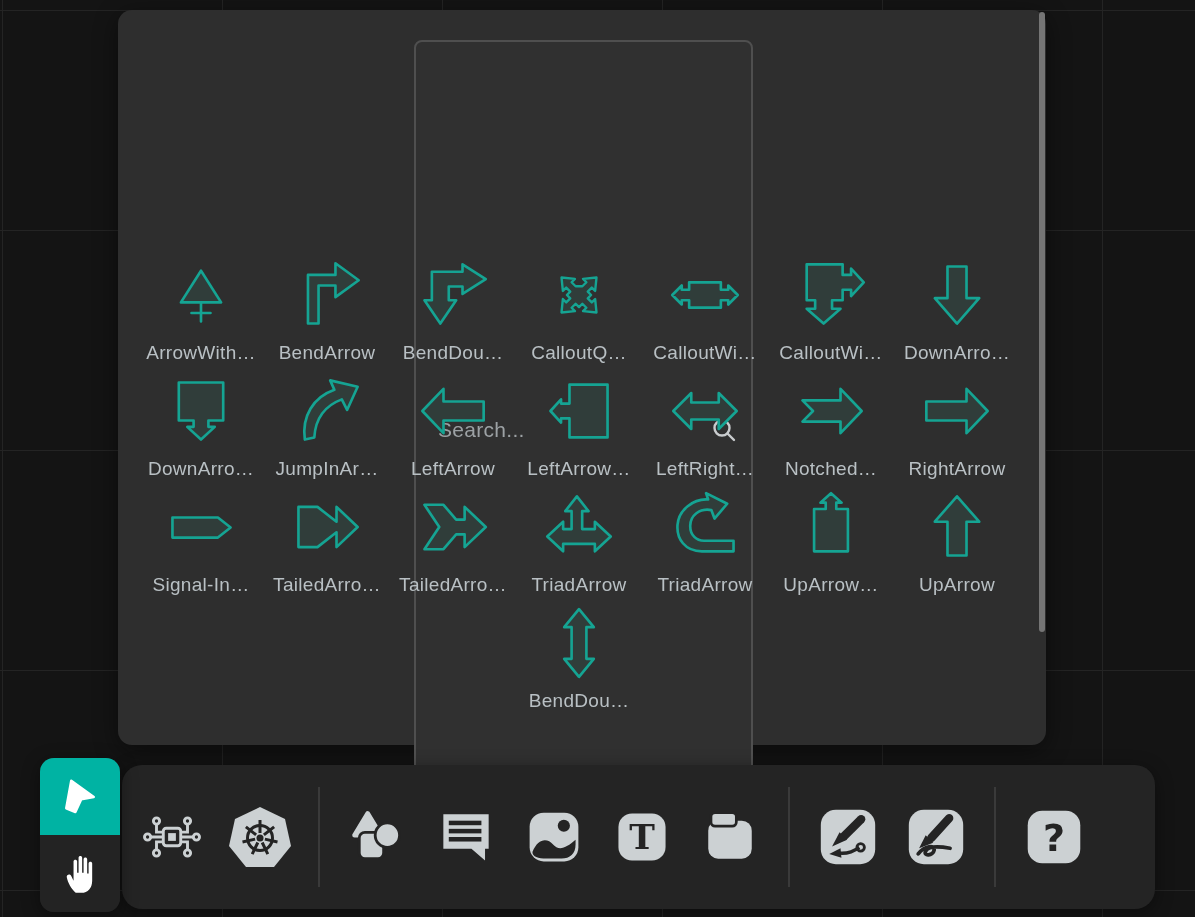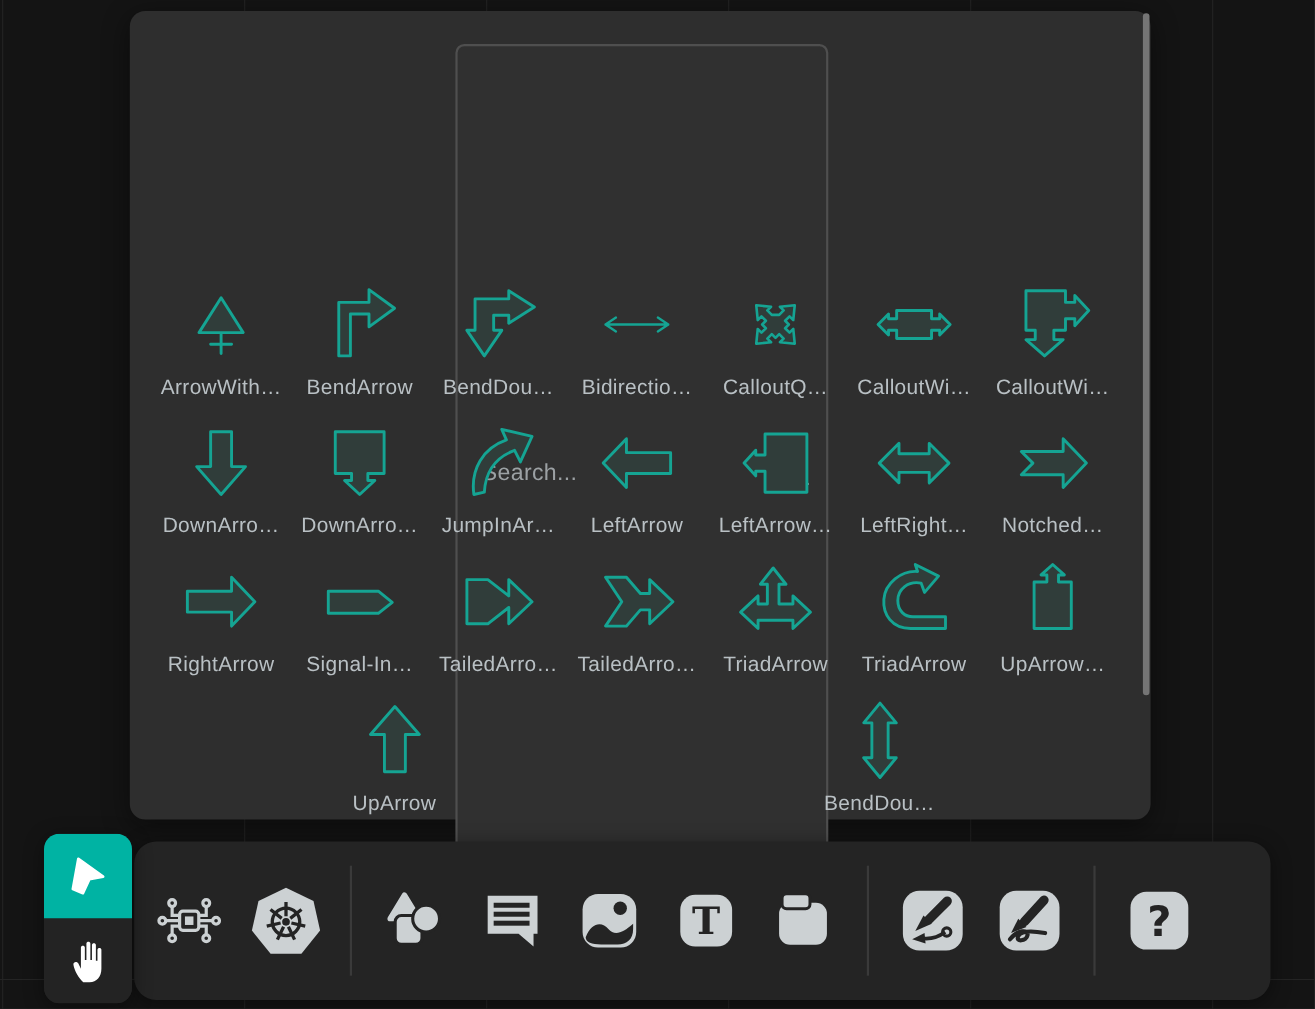--- a/index.html
+++ b/index.html
@@ -33,21 +33,21 @@
   .upload-btn{margin-left:22px;width:30px;height:32px;}
   .cat-header{
     position:absolute;left:0;top:118px;width:100%;height:65px;background:#00b3a3;
     display:flex;align-items:center;padding-left:32px;box-sizing:border-box;cursor:pointer;
   }
   .cat-header .chev{display:flex;align-items:center;margin-right:14px;}
   .cat-title{color:#ffffff;font-size:20px;letter-spacing:.4px;}
   .grid{
     position:absolute;left:20px;right:26px;top:183px;bottom:4px;
     display:flex;flex-wrap:wrap;justify-content:space-around;align-content:flex-start;
-    padding-top:56px;row-gap:10px;overflow:hidden;
+    padding-top:56px;overflow:hidden;
   }
   .cell{width:120px;height:116px;display:flex;flex-direction:column;align-items:center;justify-content:flex-end;cursor:pointer;}
   .cell .glyph{flex:1;display:flex;align-items:center;justify-content:center;}
   .cell .lbl{font-size:19px;color:#b9c0c4;letter-spacing:.3px;white-space:nowrap;line-height:24px;}
   .scroll-thumb{
     position:absolute;right:1px;top:2px;width:6px;height:620px;border-radius:3px;background:#757575;
   }
   
   .toolbar{
     position:absolute;left:122px;top:765px;width:1033px;height:144px;background:#242424;
@@ -114,28 +114,20 @@
         </div>
     <div class="lbl">BendArrow</div>
       </div>
       <div class="cell">
         <div class="glyph">
           <svg viewBox="0 0 70 70" width="80" height="74">
     <path d="M66,20 L44,34 L44,27 L31,27 L31,40 L38,40 L23,62 L8,40 L15,40 L15,13 L44,13 L44,6 Z" fill="#303d3a" stroke="#15a493" stroke-width="2.5" stroke-linejoin="round" stroke-linecap="round"></path>
           </svg>
         </div>
     <div class="lbl">BendDou…</div>
-      </div>
-      <div class="cell">
-        <div class="glyph">
-          <svg viewBox="0 0 70 70" width="80" height="74">
-    <path d="M8,35 H62 M8,35 L17,29 M8,35 L17,41 M62,35 L53,29 M62,35 L53,41" fill="none" stroke="#15a493" stroke-width="2" stroke-linejoin="round" stroke-linecap="round"></path>
-          </svg>
-        </div>
-    <div class="lbl">Bidirectio…</div>
       </div>
       <div class="cell">
         <div class="glyph">
           <svg viewBox="0 0 70 70" width="80" height="74">
     <path d="M31,26 L31,20 L26,20 L35,9 L44,20 L39,20 L39,26 L44,26 L44,31 L50,31 L50,26 L61,35 L50,44 L50,39 L44,39 L44,44 L39,44 L39,50 L44,50 L35,61 L26,50 L31,50 L31,44 L26,44 L26,39 L20,39 L20,44 L9,35 L20,26 L20,31 L26,31 Z" transform="translate(35,35) rotate(45) scale(0.9) translate(-35,-35)" fill="#303d3a" stroke="#15a493" stroke-width="2.5" stroke-linejoin="round" stroke-linecap="round"></path>
           </svg>
         </div>
     <div class="lbl">CalloutQ…</div>
       </div>
       <div class="cell">

